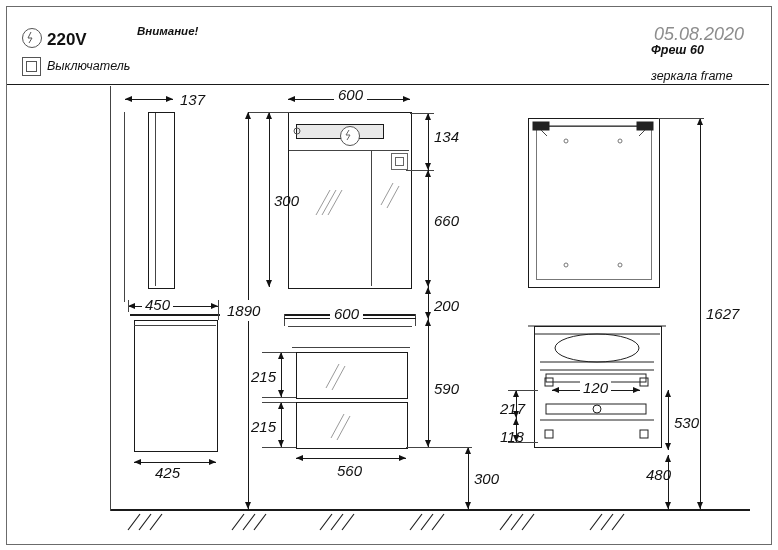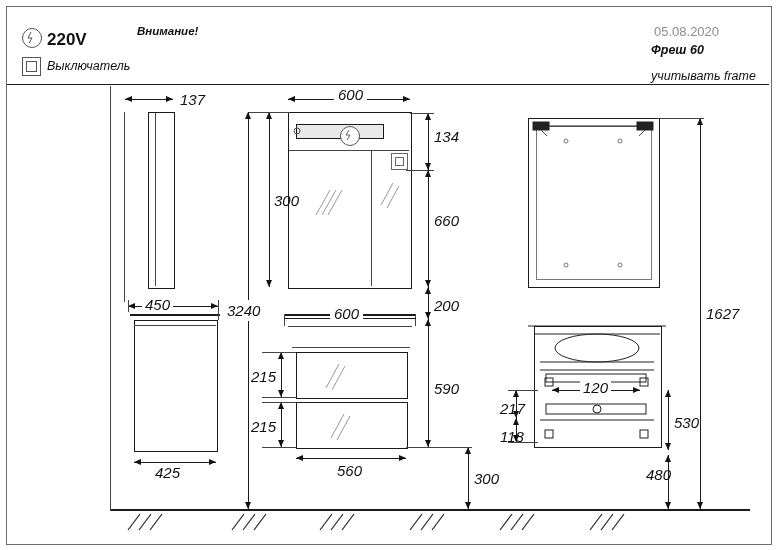--- a/index.html
+++ b/index.html
@@ -6,21 +6,21 @@
   body{font-family:"Liberation Sans",sans-serif;}
   #page{position:relative;width:778px;height:550px;background:#fff;overflow:hidden;}
   .ln{position:absolute;background:#1a1a1a;}
   .h{height:1px;}
   .v{width:1px;}
   .thin{background:#444;}
   .lbl{position:absolute;font-size:11px;color:#111;white-space:nowrap;}
   .lbl.it{font-style:italic;}
   .lbl.b{font-weight:bold;}
   .dim{position:absolute;font-size:15px;font-style:italic;color:#111;white-space:nowrap;}
-  .title{position:absolute;font-size:13px;color:#8d8d8d;white-space:nowrap;}
+  .title{position:absolute;font-size:18px;font-style:italic;color:#8d8d8d;white-space:nowrap;}
   .titleb{position:absolute;font-size:12.5px;font-style:italic;color:#111;white-space:nowrap;font-weight:bold;}
   .warn{position:absolute;font-size:11.5px;font-style:italic;color:#111;font-weight:bold;white-space:nowrap;}
   .circ{position:absolute;border:1px solid #555;border-radius:50%;}
   .sq{position:absolute;border:1px solid #555;}
   .box{position:absolute;border:1px solid #1a1a1a;background:#fff;}
   .boxl{position:absolute;border:1px solid #666;background:#fff;}
   svg{position:absolute;left:0;top:0;overflow:visible;}
   .frame{position:absolute;border:1px solid #6b6b6b;}
 </style>
 </head>
@@ -37,21 +37,21 @@
   <div class="lbl b" style="left:47px;top:30px;font-size:17px;">220V</div>
 
   <div class="sq" style="left:22px;top:57px;width:17px;height:17px;"></div>
   <div class="sq" style="left:26px;top:61px;width:9px;height:9px;"></div>
   <div class="lbl it" style="left:47px;top:59px;font-size:12.5px;font-style:italic;">Выключатель</div>
 
   <div class="warn" style="left:137px;top:25px;">Внимание!</div>
 
   <div class="title" style="left:654px;top:24px;">05.08.2020</div>
   <div class="titleb" style="left:651px;top:43px;">Фреш 60</div>
-  <div class="titleb" style="left:651px;top:69px;font-weight:normal;">учитывать frame</div>
+  <div class="titleb" style="left:651px;top:69px;font-weight:normal;">зеркала frame</div>
 
   <div class="ln h" style="left:7px;top:84px;width:762px;"></div>
 
   <div class="box" style="left:148px;top:112px;width:25px;height:175px;"></div>
   <div class="ln v thin" style="left:155px;top:113px;height:173px;"></div>
   <div class="ln v thin" style="left:124px;top:112px;height:190px;"></div>
 
   <div class="ln h" style="left:125px;top:99px;width:48px;"></div>
   <svg width="778" height="550">
     <path d="M125 99 l7 -3 v6 z" fill="#111"></path>
@@ -201,21 +201,21 @@
     <path d="M468 509 l-3 -7 h6 z" fill="#111"></path>
   </svg>
   <div class="dim" style="left:474px;top:470px;">300</div>
   <div class="ln h thin" style="left:416px;top:447px;width:56px;"></div>
 
   <div class="ln v" style="left:248px;top:112px;height:397px;"></div>
   <svg width="778" height="550">
     <path d="M248 112 l-3 7 h6 z" fill="#111"></path>
     <path d="M248 509 l-3 -7 h6 z" fill="#111"></path>
   </svg>
-  <div class="dim" style="left:227px;top:300px;background:#fff;padding:2px 0;">3240</div>
+  <div class="dim" style="left:227px;top:300px;background:#fff;padding:2px 0;">1890</div>
 
   <div class="box" style="left:528px;top:118px;width:130px;height:168px;"></div>
   <div class="box" style="left:536px;top:126px;width:114px;height:152px;border-color:#777;"></div>
   <svg width="778" height="550">
     <g stroke="#222" fill="#222" stroke-width="1">
       <rect x="533" y="122" width="16" height="8"></rect>
       <rect x="637" y="122" width="16" height="8"></rect>
       <path d="M549 126 h88" stroke="#222"></path>
       <path d="M541 130 l6 6 M645 130 l-6 6" stroke="#444" fill="none"></path>
     </g>

